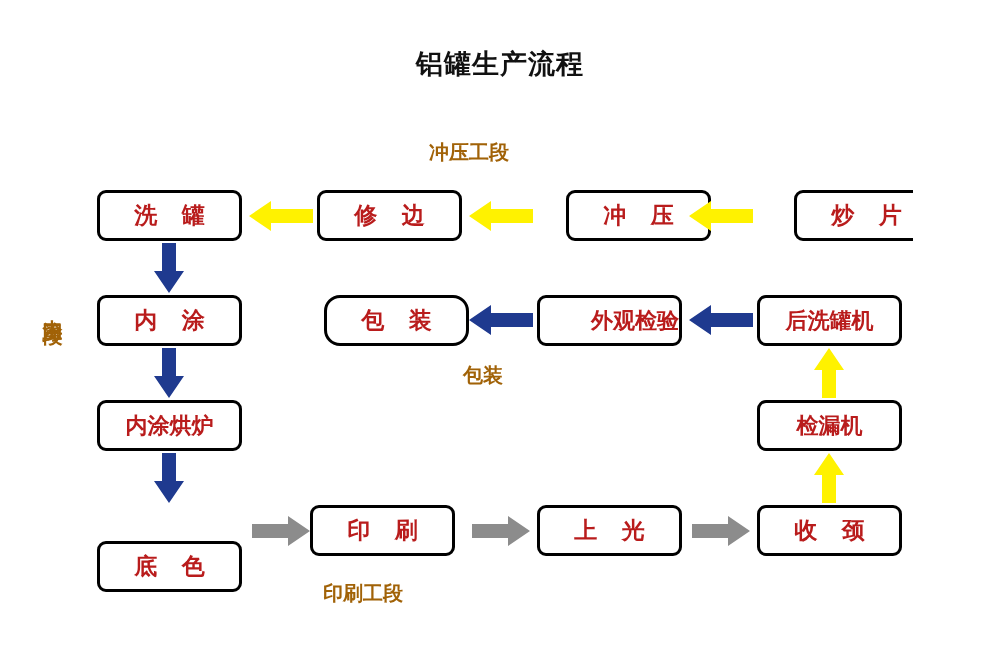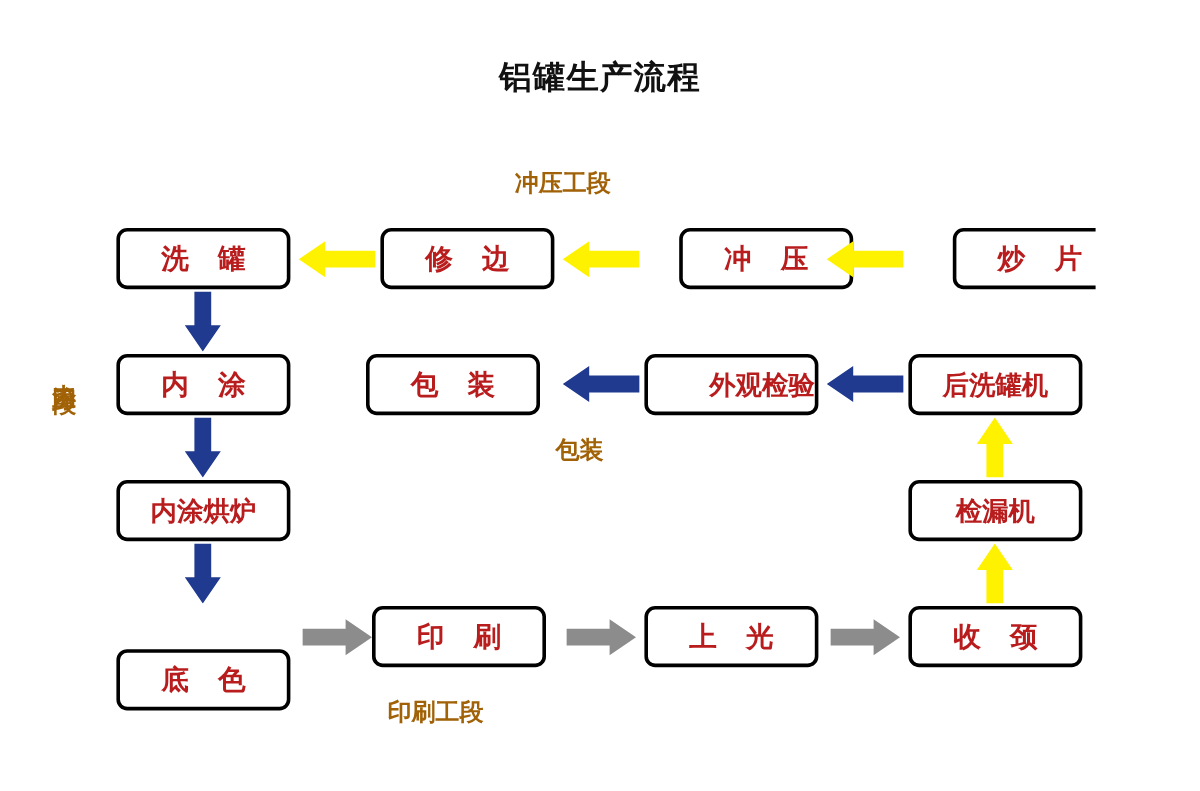--- a/index.html
+++ b/index.html
@@ -96,21 +96,21 @@
   </div>
 
   <div class="node spaced" style="left:794px; top:190px;">
     <span class="lbl">炒 片</span>
   </div>
 
   <div class="node spaced" style="left:97px; top:295px;">
     <span class="lbl">内 涂</span>
   </div>
 
-  <div class="node spaced" style="left:305px; top:295px;">
+  <div class="node spaced" style="left:324px; top:295px;border-radius:16px;">
     <span class="lbl">包 装</span>
   </div>
 
   <div class="node wide-text" style="left:537px; top:295px;justify-content:flex-end;">
     <span class="lbl">外观检验</span>
   </div>
 
   <div class="node wide-text" style="left:757px; top:295px;">
     <span class="lbl">后洗罐机</span>
   </div>

